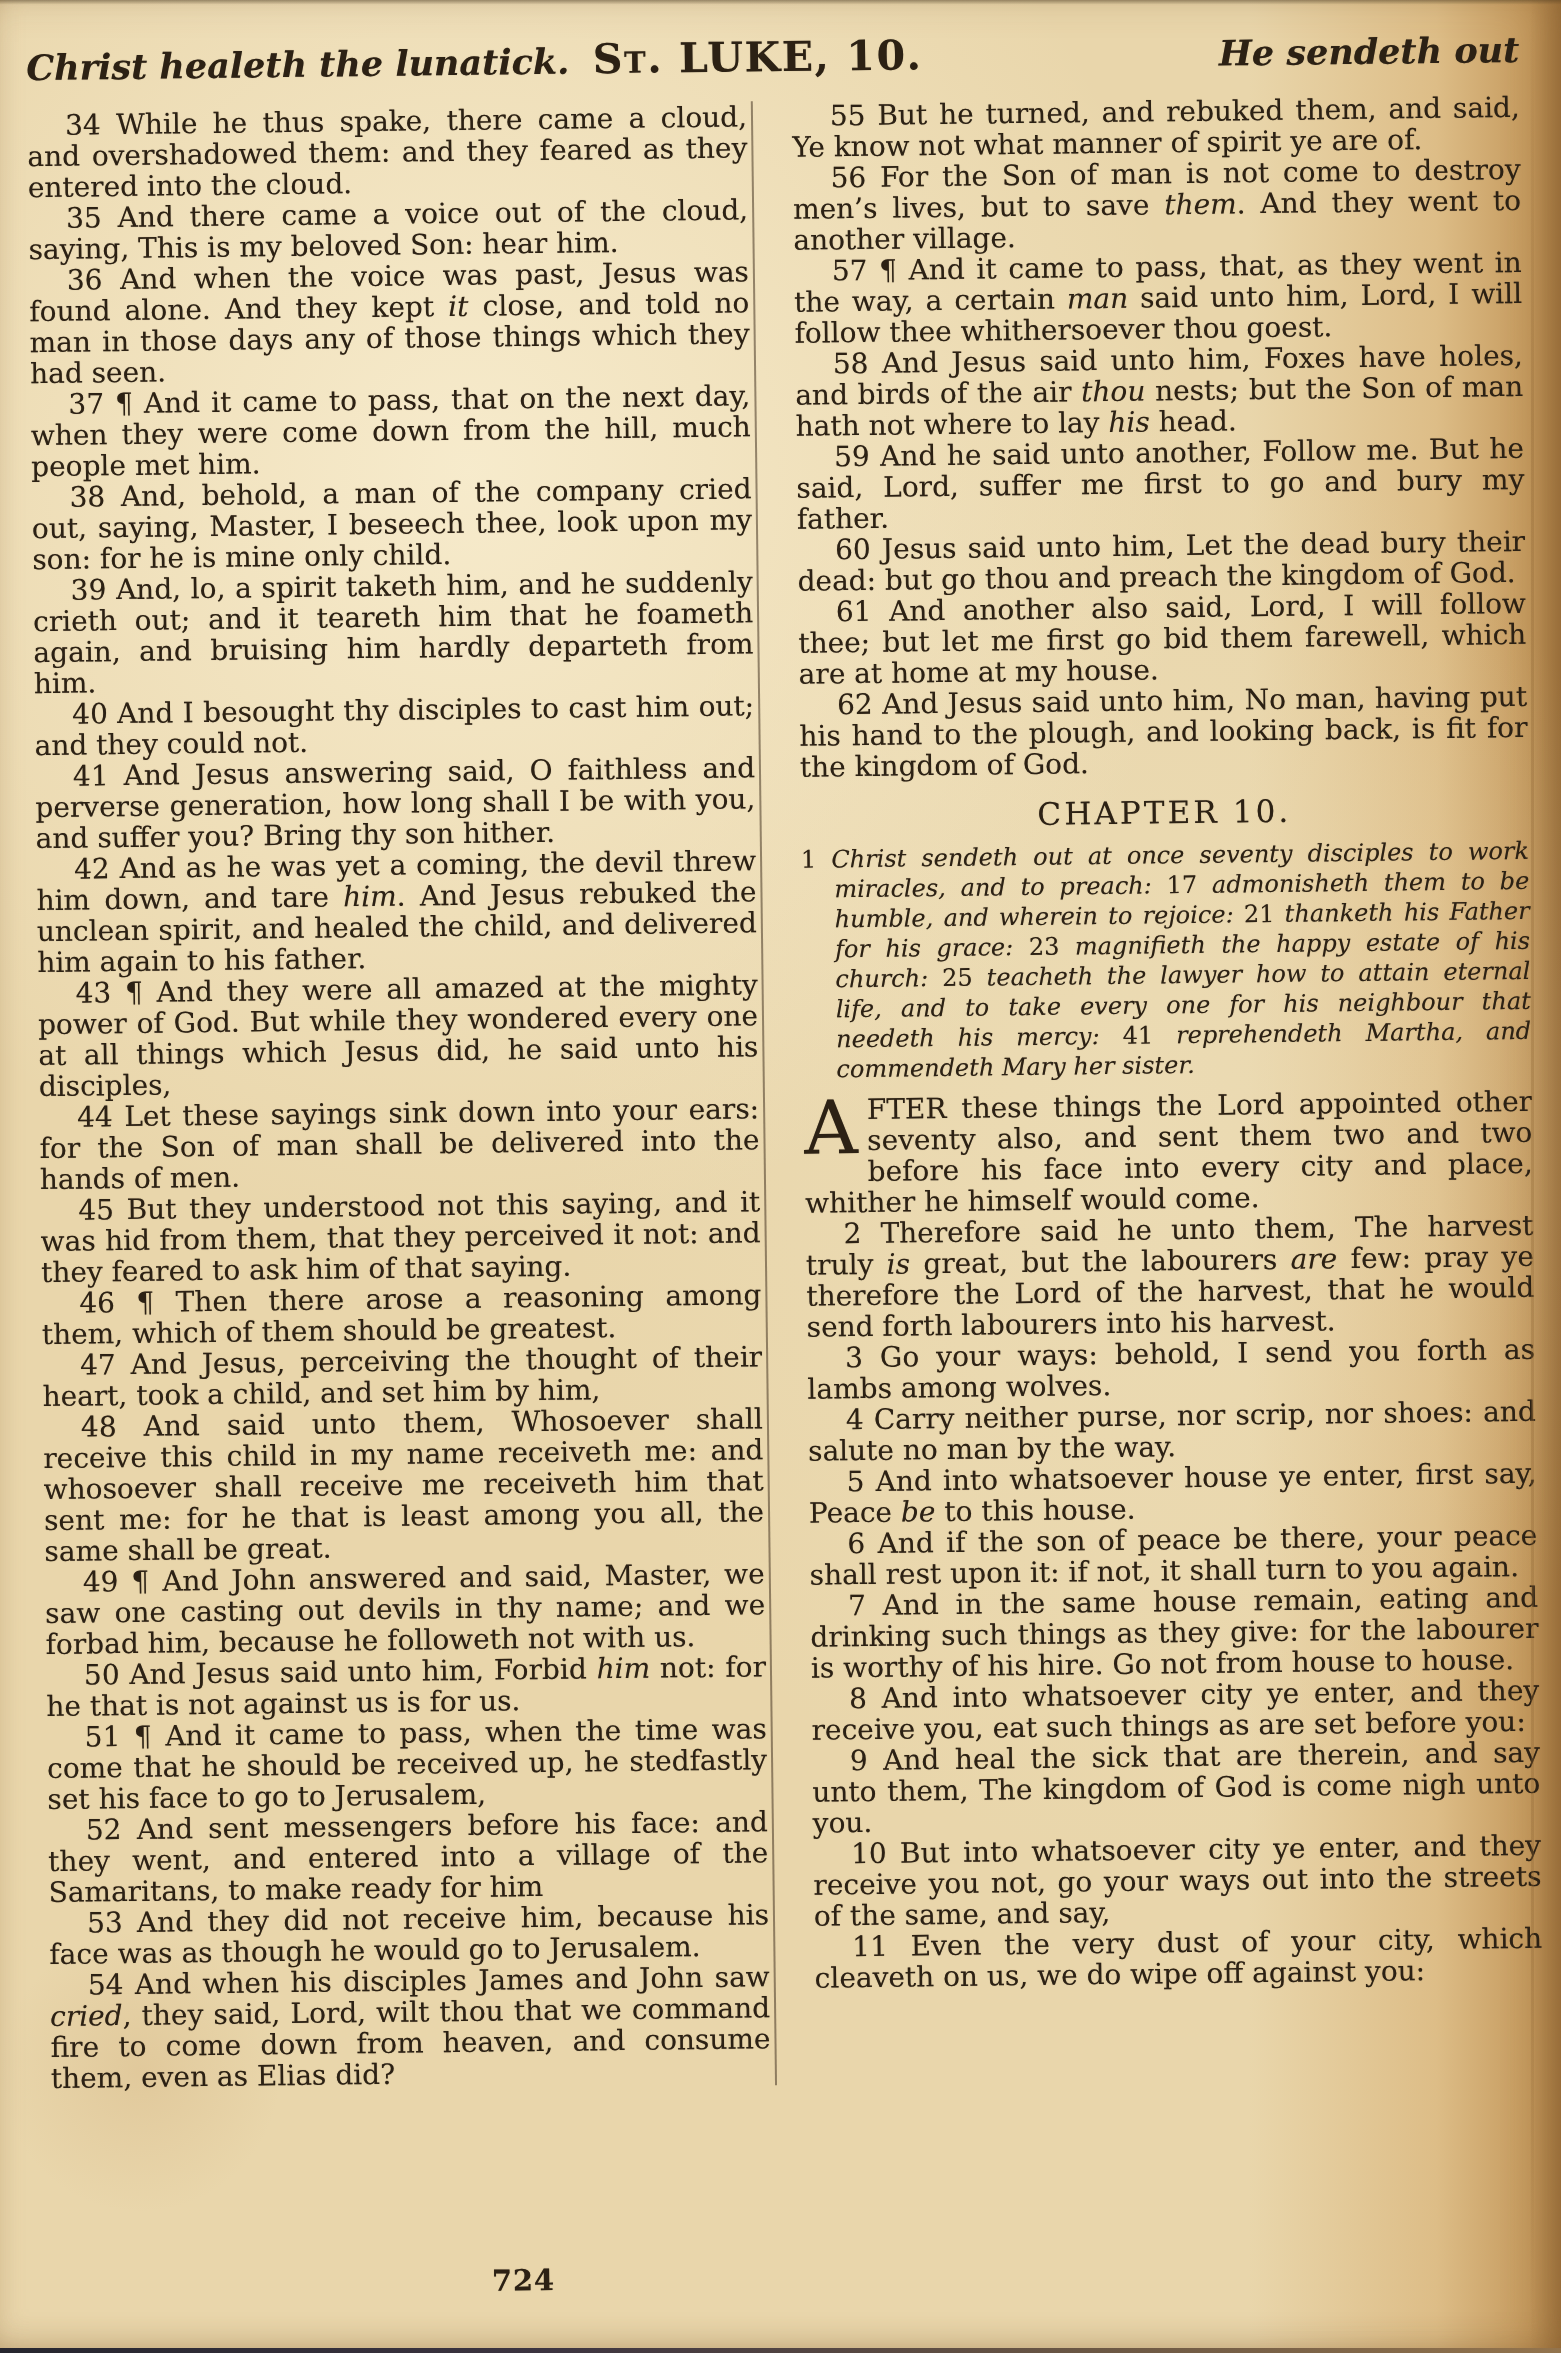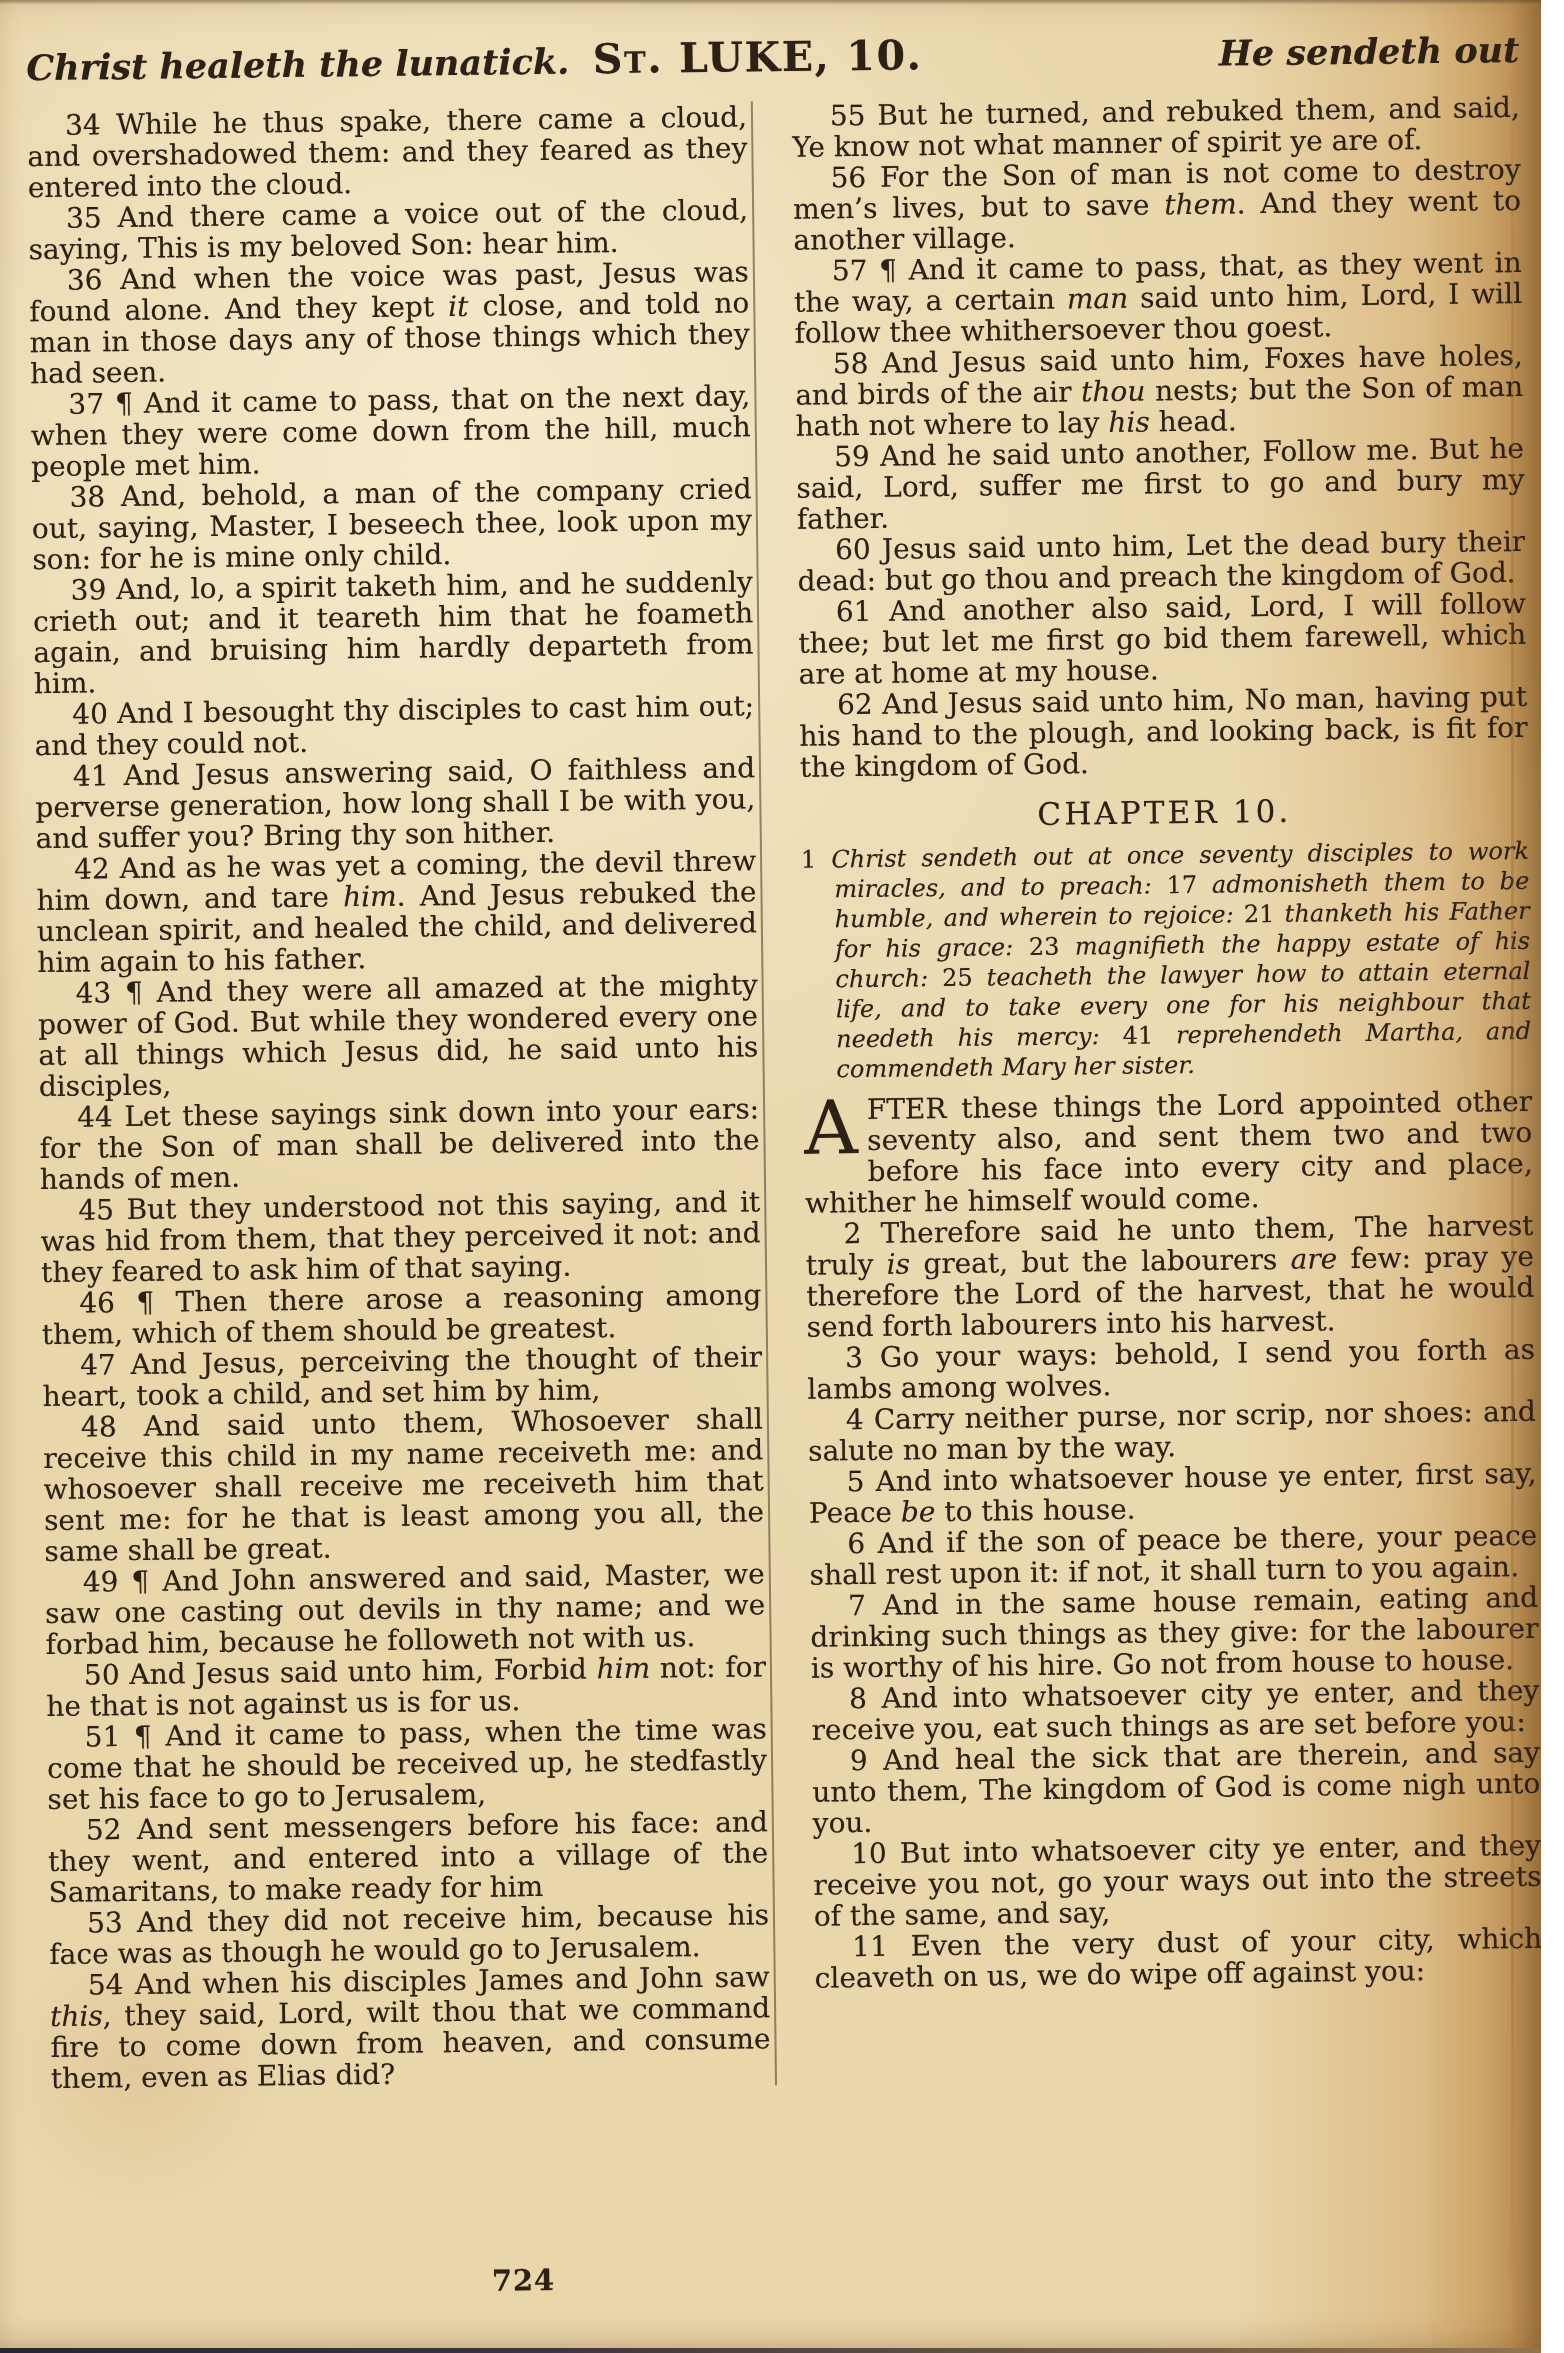--- a/index.html
+++ b/index.html
@@ -13,20 +13,21 @@
     background-color:#e9d6ab;
     background-image:
       linear-gradient(to bottom, rgba(60,50,30,0.45) 0px, rgba(60,50,30,0) 4.7px),
       radial-gradient(ellipse 1174px 1252px at 30% 20%, rgba(250,240,212,0.8), rgba(250,240,212,0) 62%),
       radial-gradient(ellipse 782px 1017px at 72% 48%, rgba(238,224,188,0.5), rgba(238,224,188,0) 72%),
       radial-gradient(circle 188px at 9% 88%, rgba(186,140,84,0.18), rgba(186,140,84,0) 75%),
       linear-gradient(to right, #e9d6ab 0%, #e9d6ab 80%, #ddbd87 92%, #c59a5e 98%, #aa7e46 100%);
     box-shadow:
       inset -23.5px 0 47px -14px rgba(120,80,35,0.45),
       inset 0 -15.6px 35px -12.5px rgba(135,95,48,0.40);
+    padding-left: 20px;
   }
   .content{
     position:absolute;left:36px;top:33px;width:1493px;
     transform:rotate(-0.7deg);
     transform-origin:50% 40%;
     color:#2c2114;
     text-shadow:0 0 0.8px rgba(44,33,20,0.45);
   }
   .running-head{
     display:flex;align-items:baseline;width:100%;
@@ -108,21 +109,21 @@
           <p class="verse"><span>44 Let these sayings sink down into your ears: for the Son of man shall be delivered into the hands of men.</span></p>
           <p class="verse"><span>45 But they understood not this saying, and it was hid from them, that they perceived it not: and they feared to ask him of that saying.</span></p>
           <p class="verse"><span>46 ¶ Then there arose a reasoning among them, which of them should be greatest.</span></p>
           <p class="verse"><span>47 And Jesus, perceiving the thought of their heart, took a child, and set him by him,</span></p>
           <p class="verse"><span>48 And said unto them, Whosoever shall receive this child in my name receiveth me: and whosoever shall receive me receiveth him that sent me: for he that is least among you all, the same shall be great.</span></p>
           <p class="verse"><span>49 ¶ And John answered and said, Master, we saw one casting out devils in thy name; and we forbad him, because he followeth not with us.</span></p>
           <p class="verse"><span>50 And Jesus said unto him, Forbid </span><i>him</i><span> not: for he that is not against us is for us.</span></p>
           <p class="verse"><span>51 ¶ And it came to pass, when the time was come that he should be received up, he stedfastly set his face to go to Jerusalem,</span></p>
           <p class="verse"><span>52 And sent messengers before his face: and they went, and entered into a village of the Samaritans, to make ready for him</span></p>
           <p class="verse"><span>53 And they did not receive him, because his face was as though he would go to Jerusalem.</span></p>
-          <p class="verse"><span>54 And when his disciples James and John saw </span><i>this</i><span>, they said, Lord, wilt thou that we command fire to come down from heaven, and consume them, even as Elias did?</span></p>
+          <p class="verse"><span>54 And when his disciples James and John saw </span><i>cried</i><span>, they said, Lord, wilt thou that we command fire to come down from heaven, and consume them, even as Elias did?</span></p>
         </div>
 
       <div class="col col-right">
         <div>
             <p class="verse"><span>55 But he turned, and rebuked them, and said, Ye know not what manner of spirit ye are of.</span></p>
             <p class="verse"><span>56 For the Son of man is not come to destroy men’s lives, but to save </span><i>them</i><span>. And they went to another village.</span></p>
             <p class="verse"><span>57 ¶ And it came to pass, that, as they went in the way, a certain </span><i>man</i><span> said unto him, Lord, I will follow thee whithersoever thou goest.</span></p>
             <p class="verse"><span>58 And Jesus said unto him, Foxes have holes, and birds of the air </span><i>thou</i><span> nests; but the Son of man hath not where to lay </span><i>his</i><span> head.</span></p>
             <p class="verse"><span>59 And he said unto another, Follow me. But he said, Lord, suffer me first to go and bury my father.</span></p>
             <p class="verse"><span>60 Jesus said unto him, Let the dead bury their dead: but go thou and preach the kingdom of God.</span></p>

